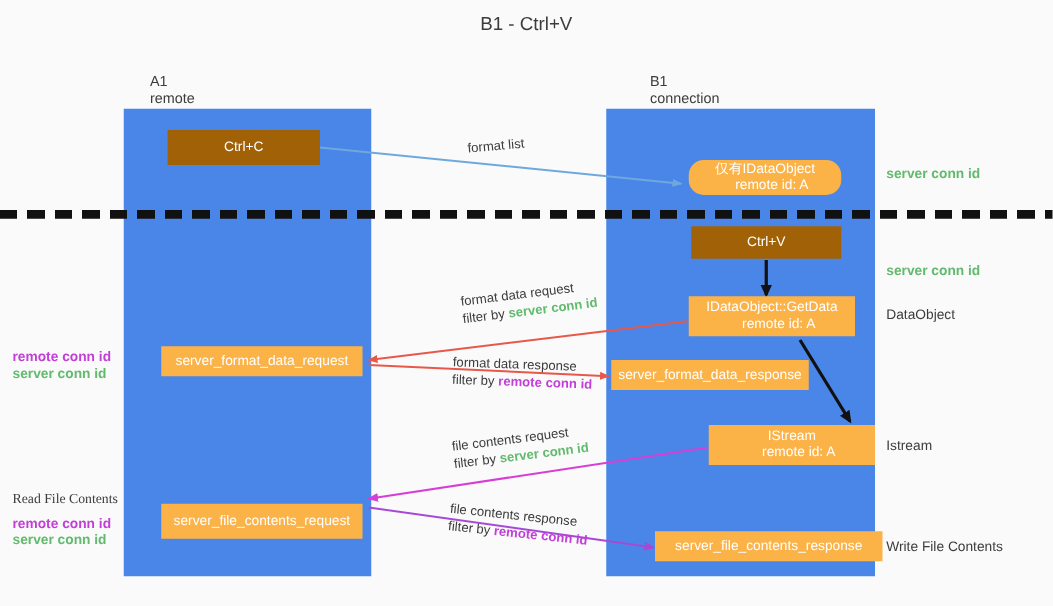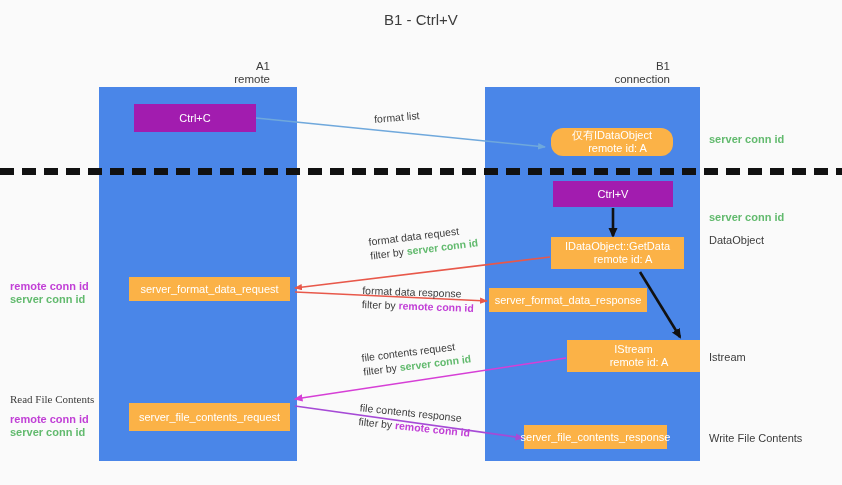--- a/index.html
+++ b/index.html
@@ -34,21 +34,21 @@
     left: 0; top: 10px;
     width: 842px;
     text-align: center;
     font-size: 15px;
     color: #3c3c3c;
     line-height: 19px;
   }
   
   .col-head {
     position: absolute;
-    text-align: right;
+    text-align: left;
     font-size: 11.5px;
     color: #3c3c3c;
     line-height: 13px;
   }
   
   .lane {
     position: absolute;
     background: #4a86e8;
   }
   
@@ -57,21 +57,21 @@
     box-sizing: border-box;
     display: flex;
     flex-direction: column;
     align-items: center;
     justify-content: center;
     color: #ffffff;
     font-size: 11px;
     line-height: 13px;
     text-align: center;
   }
-  .box.green { background: #a21caf; }
+  .box.green { background: #a16207; }
   .box.orange { background: #fbb247; }
   .box .l2 { font-size: 11px; padding-left: 11px; }
   
   .side-label {
     position: absolute;
     font-size: 11px;
     line-height: 14px;
     color: #3c3c3c;
   }
   .green-txt { color: #62ba6e; font-weight: bold; }
@@ -182,27 +182,27 @@
   </div>
 
   <div class="box orange" style="left:489px; top:288px; width:158px; height:24px;text-align:right;">
     <div>server_format_data_response</div>
   </div>
 
   <div class="box orange" style="left:129px; top:403px; width:161px; height:28px;">
     <div>server_file_contents_request</div>
   </div>
 
-  <div class="box orange" style="left:524px; top:425px; width:143px; height:24px;">
+  <div class="box orange" style="left:524px; top:425px; width:182px; height:24px;">
     <div>server_file_contents_response</div>
   </div>
 
   <div class="side-label green-txt" style="left:709px; top:132px;">server conn id</div>
   <div class="side-label green-txt" style="left:709px; top:210px;">server conn id</div>
-  <div class="side-label plain-txt" style="left:709px; top:233px;">DataObject</div>
+  <div class="side-label plain-txt" style="left:709px; top:245px;">DataObject</div>
   <div class="side-label plain-txt" style="left:709px; top:350px;">Istream</div>
   <div class="side-label plain-txt" style="left:709px; top:431px;">Write File Contents</div>
 
   <div class="side-label purple-txt" style="left:10px; top:279px;">remote conn id</div>
   <div class="side-label green-txt" style="left:10px; top:292px;">server conn id</div>
 
   <div class="side-label plain-txt" style="left:10px; top:392px;font-family:Liberation Serif, serif;">Read File Contents</div>
   <div class="side-label purple-txt" style="left:10px; top:412px;">remote conn id</div>
   <div class="side-label green-txt" style="left:10px; top:425px;">server conn id</div>
 

